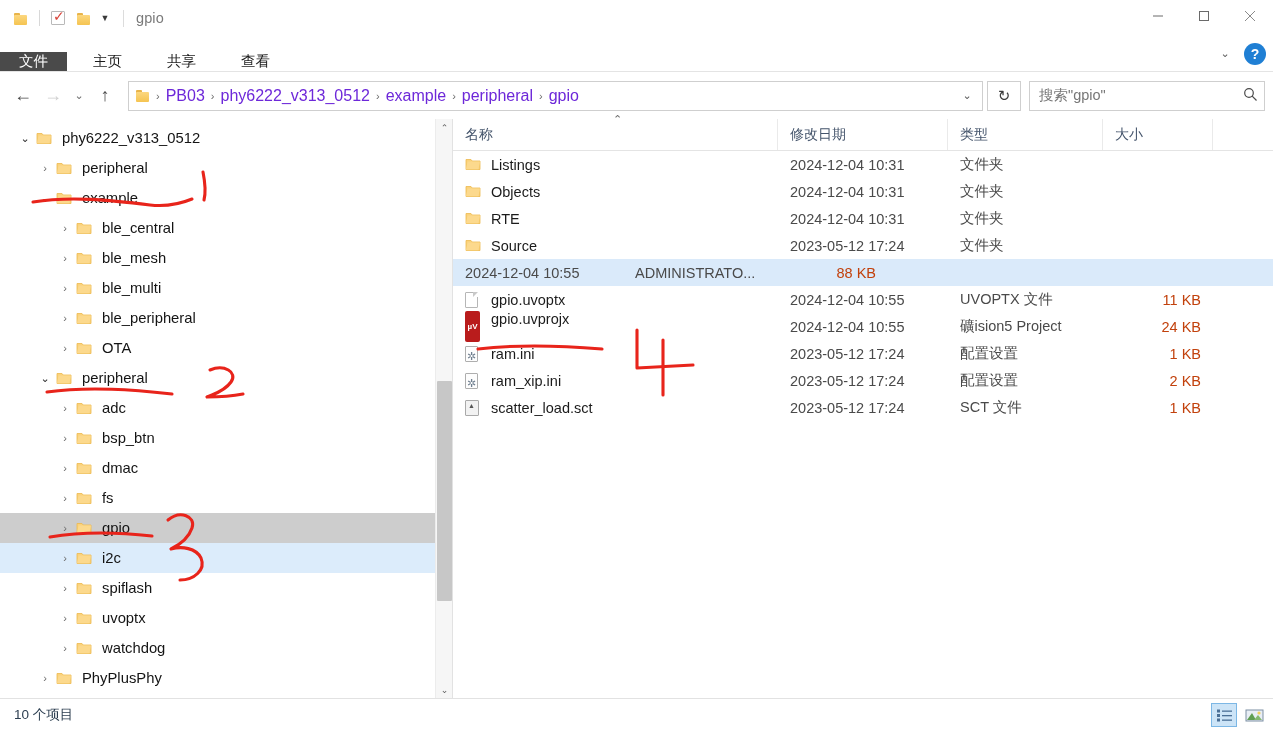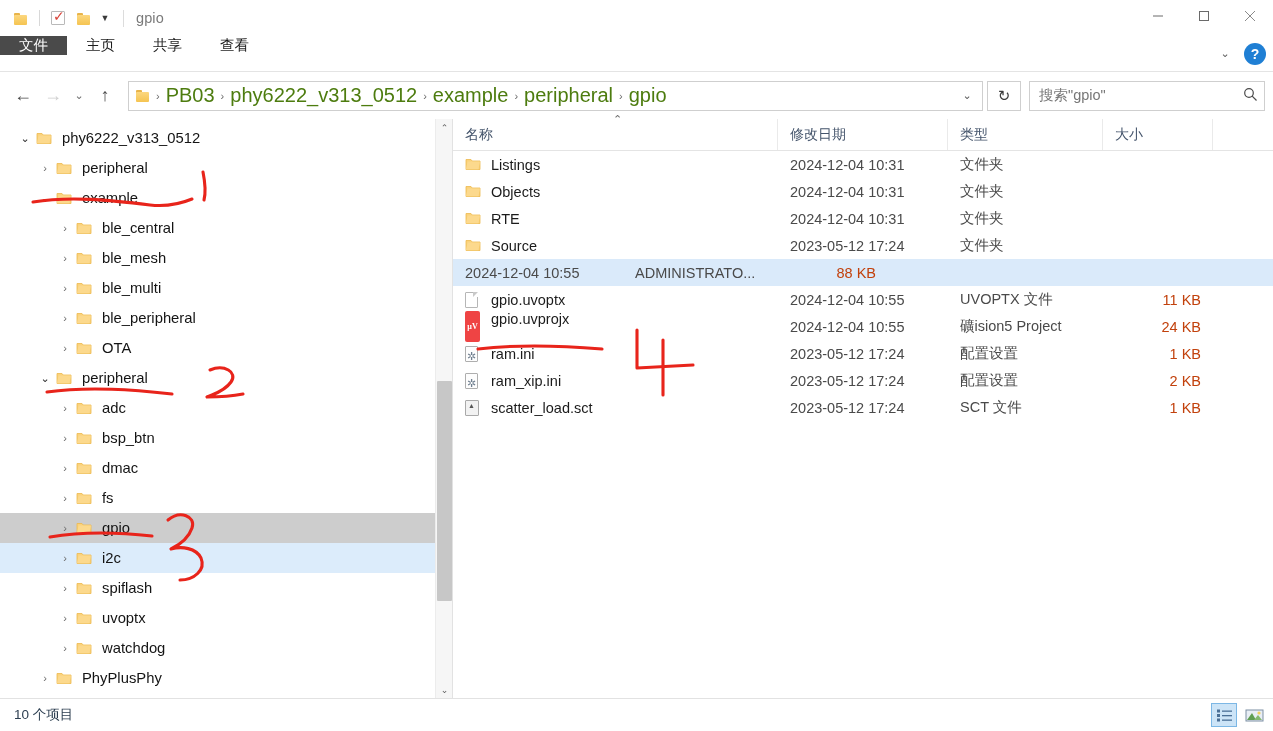--- a/index.html
+++ b/index.html
@@ -68,21 +68,21 @@
   .wc svg { display: block; }
 
   
   .ribbon {
     height: 36px; min-height: 36px;
     background: #ffffff;
     display: flex; align-items: stretch;
     border-bottom: 1px solid #e4e4e4;
     position: relative;
   }
-  .ribbon-tabs { display: flex; align-items: flex-start; }
+  .ribbon-tabs { display: flex; align-items: flex-end; gap: 7px; }
   .rtab {
     padding: 0 19px;
     display: flex; align-items: center; justify-content: center;
     font-size: 14.5px; color: #1c1c1c;
   }
   .rtab.active { background: #4a4a4a; color: #ffffff; }
   .ribbon-right { margin-left: auto; display: flex; align-items: center; padding-right: 7px; gap: 6px; }
   .chev-btn { width: 26px; height: 26px; display: flex; align-items: center; justify-content: center; color: #5d5d5d; font-size: 11px; }
   .help-btn {
     width: 22px; height: 22px; border-radius: 50%;
@@ -104,21 +104,21 @@
   .navbtn.disabled { color: #cfcfcf; }
   .navbtn.small { width: 22px; font-size: 11px; color: #6e6e6e; }
   .addrbox {
     flex: 1; height: 30px; margin-left: 8px;
     border: 1px solid #cfcfcf; background: #fff;
     display: flex; align-items: center; padding: 0 4px 0 7px;
     min-width: 0;
   }
   .addr-folder { margin-right: 3px; display: flex; align-items: center; }
   .crumb {
-    font-size: 20px; color: #4d7c0f; padding: 2px 4px; white-space: nowrap;
+    font-size: 16px; color: #6d28d9; padding: 2px 4px; white-space: nowrap;
   }
   .crumb-sep { color: #6a6a6a; font-size: 11px; padding: 0 2px; }
   .addr-chev { margin-left: auto; width: 22px; display:flex; align-items:center; justify-content:center; color:#5a5a5a; font-size: 11px; }
   .refresh {
     width: 34px; height: 30px; margin-left: 4px;
     border: 1px solid #cfcfcf; background: #fff;
     display: flex; align-items: center; justify-content: center;
     color: #3c3c3c; font-size: 15px;
   }
   .searchbox {
@@ -202,24 +202,24 @@
   .ico-doc {
     width: 13px; height: 16px; background: #ffffff;
     border: 1px solid #b6b6b6; border-radius: 1px; position: relative;
   }
   .ico-doc::after {
     content: ""; position: absolute; right: -1px; top: -1px;
     border-width: 0 0 5px 5px; border-style: solid;
     border-color: transparent transparent #ffffff #c9c9c9;
   }
   .ico-uv {
-    width: 15px; height: 31px; background: #ef4444; border-radius: 2px;
+    width: 15px; height: 31px; background: #b91c1c; border-radius: 2px;
     color: #fff; font-size: 8px; font-weight: bold;
     display: flex; align-items: center; justify-content: center;
-    font-family: Liberation Serif, serif; line-height: 1;
+    font-family: Liberation Sans, sans-serif; line-height: 1;
   }
   .ico-ini {
     width: 13px; height: 16px; background: #fdfdfd;
     border: 1px solid #aeaeae; border-radius: 1px; position: relative;
   }
   .ico-ini::after {
     content: "✲"; position: absolute; left: 1px; bottom: -2px;
     font-size: 11px; color: #6e7e8e;
   }
   .ico-sct {

